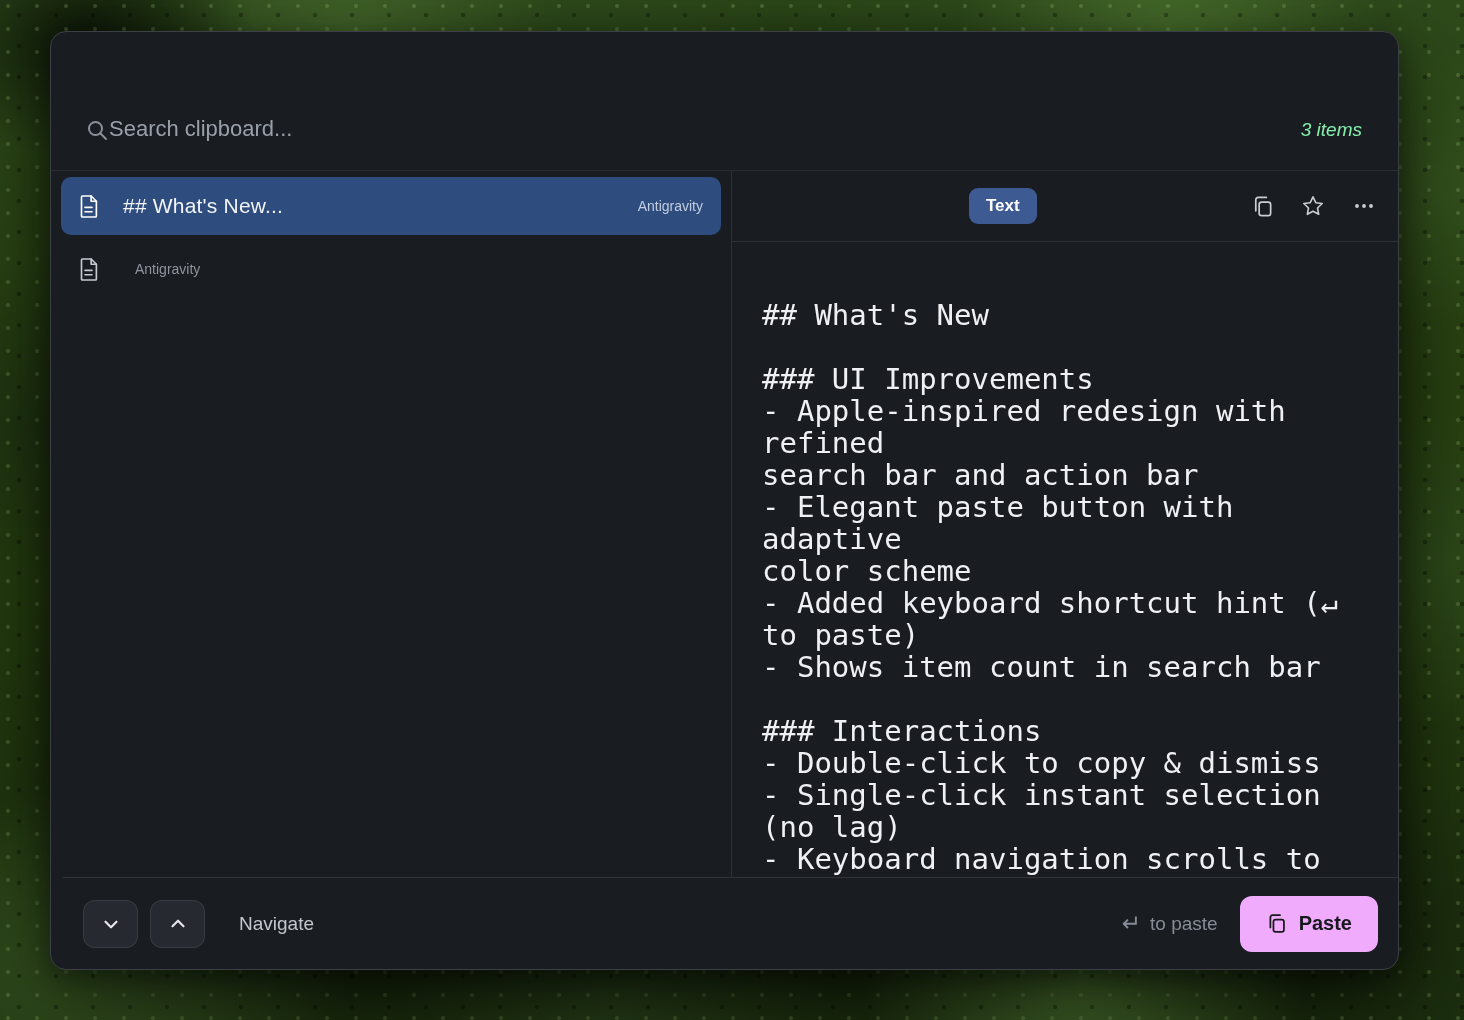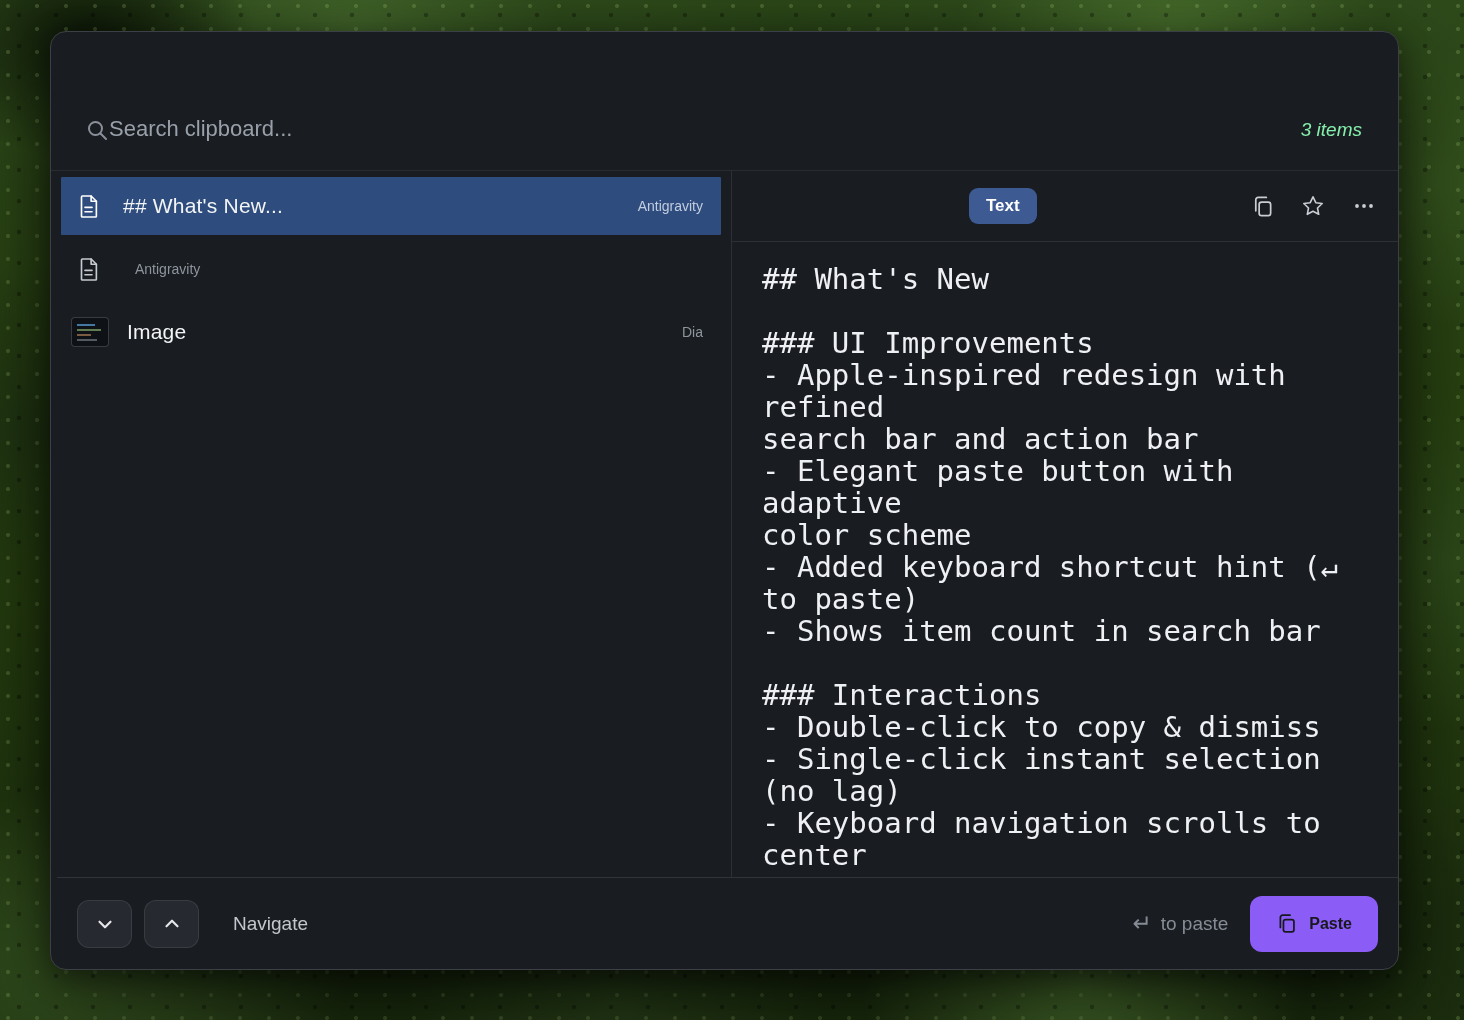--- a/index.html
+++ b/index.html
@@ -73,21 +73,21 @@
     position: absolute; top: 139px; bottom: 92px; left: 0; right: 0;
     display: flex;
   }
   .list-pane {
     width: 681px; box-sizing: border-box;
     border-right: 1px solid rgba(255,255,255,0.09);
     padding: 6px 10px;
     overflow: hidden;
   }
   .row {
-    height: 58px; border-radius: 1px;
+    height: 58px; border-radius: 10px;
     display: flex; align-items: center;
     padding: 0 18px 0 14px; box-sizing: border-box;
     margin-bottom: 5px;
   }
   .row.selected { background: #2e4c7d; }
   .row-icon { width: 26px; display: flex; justify-content: center; color: #c6cad1; margin-right: 22px; flex: none; }
   .row.selected .row-icon { color: #ffffff; }
   .row-title { flex: 1; font-size: 21px; color: #f2f4f6; letter-spacing: 0.2px; white-space: nowrap; overflow: hidden; }
   .row-source { font-size: 14px; color: #8e949d; margin-left: 12px; flex: none; text-align: right; }
   .row.selected .row-source { color: #c2cde0; }
@@ -98,21 +98,21 @@
     background:
       linear-gradient(90deg, rgba(97,175,239,0.65) 0 100%, transparent 0) 5px 6px / 18px 2px no-repeat,
       linear-gradient(90deg, rgba(152,195,121,0.60) 0 100%, transparent 0) 5px 11px / 24px 2px no-repeat,
       linear-gradient(90deg, rgba(209,154,102,0.55) 0 100%, transparent 0) 5px 16px / 14px 2px no-repeat,
       linear-gradient(90deg, rgba(171,178,191,0.45) 0 100%, transparent 0) 5px 21px / 20px 2px no-repeat,
       #0e1116;
     box-sizing: border-box;
   }
 
   
-  .preview-pane { flex: 1; min-width: 0; display: flex; flex-direction: column; }
+  .preview-pane { flex: 1; min-width: 0; display: flex; flex-direction: column; gap: 36px; }
   .preview-header {
     height: 70px; flex: none;
     position: relative;
     border-bottom: 1px solid rgba(255,255,255,0.09);
   }
   .type-badge {
     position: absolute; left: 237px; top: 50%; transform: translateY(-50%);
     background: #3d5b92; color: #ffffff;
     font-size: 17px; font-weight: 600;
     padding: 8px 17px; border-radius: 9px;
@@ -128,21 +128,21 @@
     padding: 21px 12px 0 30px;
     font-family: "DejaVu Sans Mono", monospace;
     font-size: 29px; line-height: 32px;
     color: #eef0f3;
     white-space: pre-wrap;
     word-break: break-word;
   }
 
   
   .footer {
-    position: absolute; left: 6px; right: 0; bottom: 0; height: 92px;
+    position: absolute; left: 12px; right: 0; bottom: 0; height: 92px;
     border-top: 1px solid rgba(255,255,255,0.10);
     display: flex; align-items: center;
     padding: 0 20px; box-sizing: border-box;
   }
   .nav-btn {
     width: 55px; height: 48px;
     border-radius: 12px;
     background: #26292f;
     border: 1px solid rgba(255,255,255,0.09);
     display: flex; align-items: center; justify-content: center;
@@ -155,23 +155,23 @@
   .spacer { flex: 1; }
   .paste-hint {
     display: flex; align-items: center; gap: 9px;
     color: #868c95; font-size: 19px;
     margin-right: 22px;
   }
   .paste-hint .return-glyph { font-size: 23px; line-height: 1; }
   .paste-btn {
     height: 56px; padding: 0 26px;
     border: none; border-radius: 12px;
-    background: #8b5cf6; color: #17191d;
+    background: #f0abfc; color: #17191d;
     font-family: "Liberation Sans", sans-serif;
-    font-size: 16px; font-weight: 600;
+    font-size: 20px; font-weight: 600;
     display: flex; align-items: center; gap: 12px;
     cursor: pointer;
   }
   .paste-btn .picon { display: flex; color: #17191d; }
 </style>
 </head>
 <body>
 
 <div class="wallpaper"></div>
 
@@ -210,25 +210,20 @@
           <svg width="21" height="25" viewBox="0 0 24 28" fill="none" stroke="currentColor" stroke-width="1.9" stroke-linejoin="round" stroke-linecap="round">
             <path d="M5 2h10l6 6v17a1 1 0 0 1-1 1H5a1 1 0 0 1-1-1V3a1 1 0 0 1 1-1z"></path>
             <path d="M15 2v6h6"></path>
             <line x1="8" y1="15" x2="16" y2="15"></line>
             <line x1="8" y1="20" x2="16" y2="20"></line>
           </svg>
         </span>
         <span class="row-source">Antigravity</span>
       </div>
 
-      <div class="row">
-        <span class="thumb"></span>
-        <span class="row-title">Image</span>
-        <span class="row-source">Dia</span>
-      </div>
 
     </div>
 
     <div class="preview-pane">
       <div class="preview-header">
         <span class="type-badge">Text</span>
         <div class="header-icons">
           <span class="hicon">
             <svg width="23" height="23" viewBox="0 0 24 24" fill="none" stroke="currentColor" stroke-width="1.8" stroke-linejoin="round" stroke-linecap="round">
               <rect x="8.5" y="7.5" width="12" height="14" rx="2.5"></rect>

